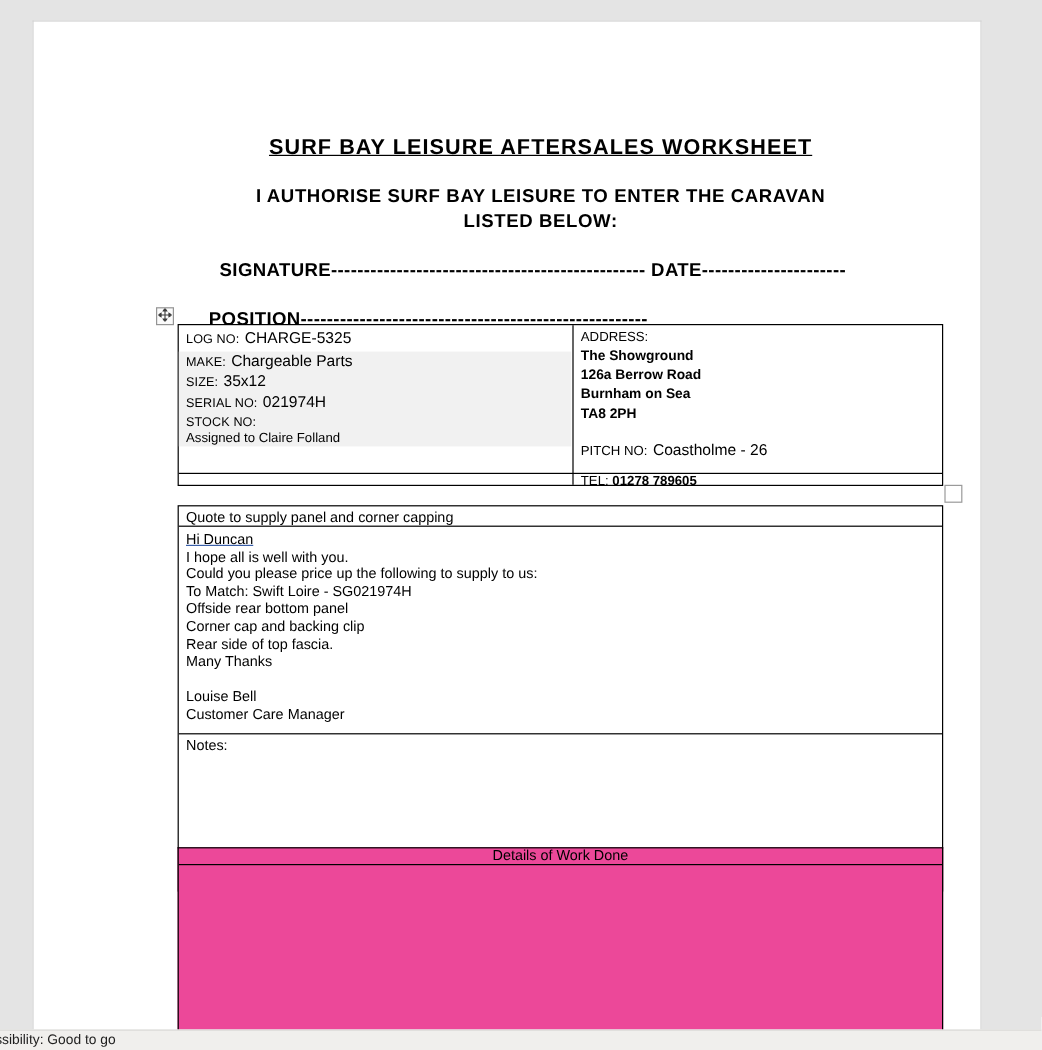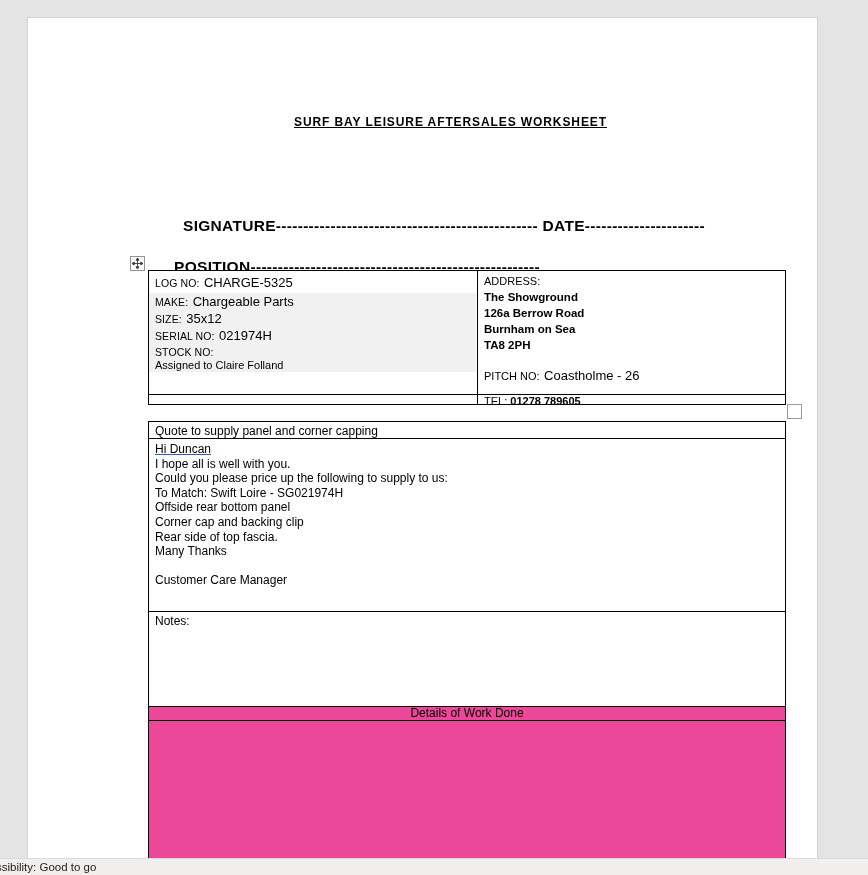--- a/index.html
+++ b/index.html
@@ -4,21 +4,21 @@
 <style>
   * { margin:0; padding:0; box-sizing:border-box; }
   html,body { width:868px; height:875px; }
   body { font-family:"Liberation Sans", sans-serif; color:#000; }
   .canvas { position:relative; width:868px; height:875px; background:#e4e4e4; overflow:hidden; }
   .page { position:absolute; left:27px; top:17px; width:791px; height:841px;
           background:#ffffff; border:1px solid #d2d2d2; border-bottom:none; }
 
   
   .title-wrap { position:absolute; left:27px; top:94px; width:791px; text-align:center; }
-  .doc-title { font-size:12px; font-weight:bold; letter-spacing:0.9px; text-decoration:underline; }
+  .doc-title { font-size:18px; font-weight:bold; letter-spacing:0.9px; text-decoration:underline; }
   .auth-wrap { position:absolute; left:27px; top:135px; width:791px; text-align:center;
                font-size:15.5px; font-weight:bold; letter-spacing:0.5px; line-height:21px; }
   .sig-line { position:absolute; left:155px; top:199px; font-size:15.5px; font-weight:bold; letter-spacing:0.3px; }
   .pos-line { position:absolute; left:146px; top:240px; font-size:15.5px; font-weight:bold; letter-spacing:0.3px; }
 
   
   .move-handle { position:absolute; left:130px; top:256px; width:15px; height:15px;
                  border:1px solid #949494; background:#fbfbfb; display:flex; align-items:center; justify-content:center; }
 
   
@@ -74,20 +74,24 @@
 </head>
 <body>
 
 <div class="canvas">
   <div class="page">
 
     <div class="title-wrap">
       <span class="doc-title">SURF BAY LEISURE AFTERSALES WORKSHEET</span>
     </div>
 
+    <div class="auth-wrap">
+      <div>I AUTHORISE SURF BAY LEISURE TO ENTER THE CARAVAN</div>
+      <div>LISTED BELOW:</div>
+    </div>
 
     <div class="sig-line">SIGNATURE------------------------------------------------ DATE----------------------</div>
     <div class="pos-line">POSITION-----------------------------------------------------</div>
   </div>
 
   <div class="move-handle">
     <span>
       <svg width="11" height="11" viewBox="0 0 12 12">
         <g stroke="#3c3c3c" stroke-width="1" fill="#3c3c3c">
           <line x1="6" y1="2" x2="6" y2="10"></line>
@@ -157,20 +161,21 @@
     <div class="t2-body">
       <div class="pline"><span class="pline-underline">Hi Duncan</span></div>
       <div class="pline">I hope all is well with you.</div>
       <div class="pline">Could you please price up the following to supply to us:</div>
       <div class="pline">To Match: Swift Loire - SG021974H</div>
       <div class="pline">Offside rear bottom panel</div>
       <div class="pline">Corner cap and backing clip</div>
       <div class="pline">Rear side of top fascia.</div>
       <div class="pline">Many Thanks</div>
       <div class="pline"></div>
+      <div class="pline">Louise Bell</div>
       <div class="pline">Customer Care Manager</div>
     </div>
     <div class="t2-notes">
       <span>Notes:</span>
     </div>
   </div>
 
   <div class="t3">
     <div class="t3-header">Details of Work Done</div>
     <div class="t3-body"></div>

